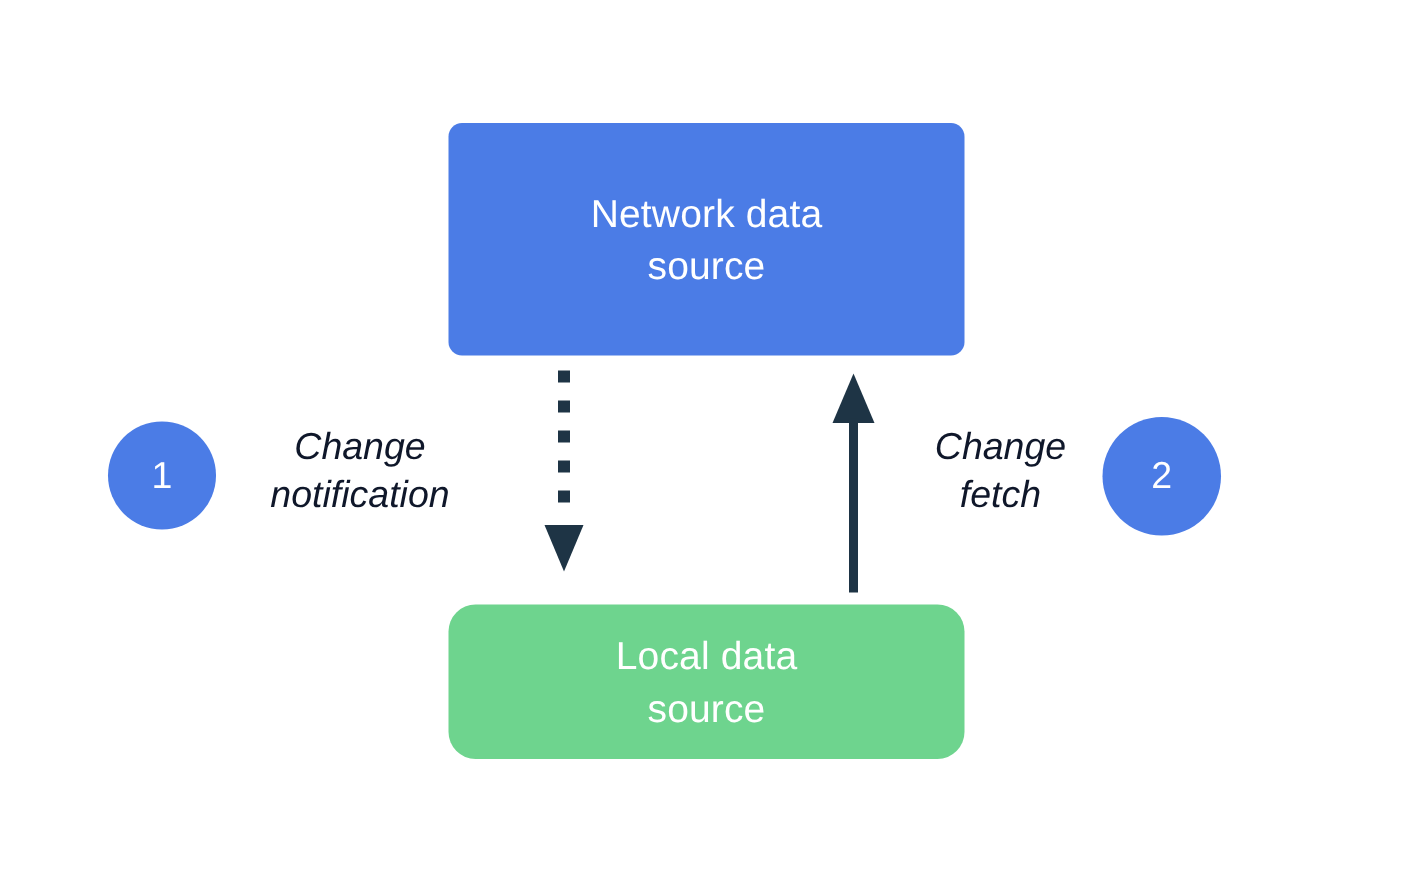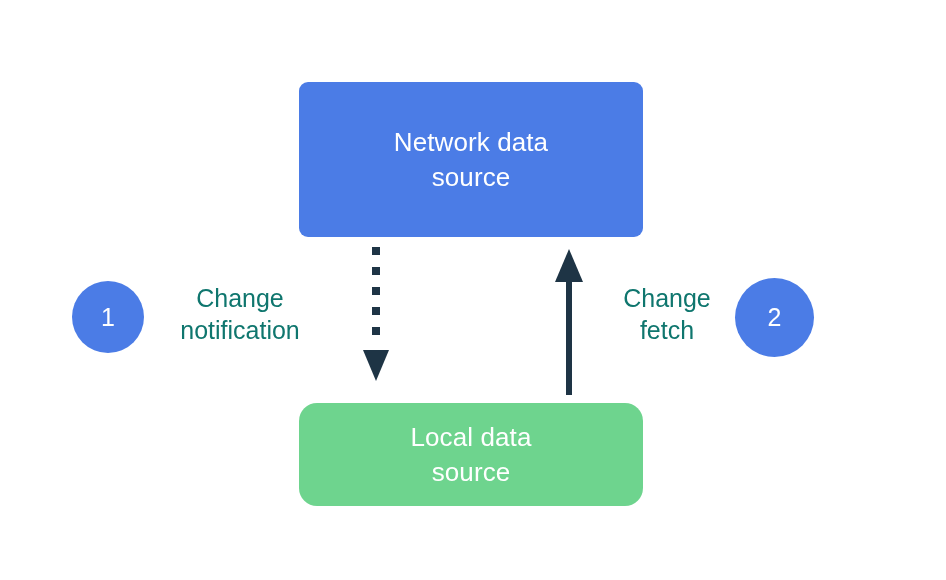--- a/index.html
+++ b/index.html
@@ -78,25 +78,26 @@
   #step-circle-2 {
     left: 735px;
     top: 258px;
     width: 79px;
     height: 79px;
   }
 
   
   .edge-label {
     position: absolute;
-    color: #0f766e;
+    color: #0f172a;
     font-size: 25px;
     line-height: 1.28;
     text-align: center;
     white-space: pre-line;
+    font-style: italic;
   }
 
   #label-change-notification {
     left: 152px;
     top: 262px;
     width: 176px;
   }
 
   #label-change-fetch {
     left: 593px;

